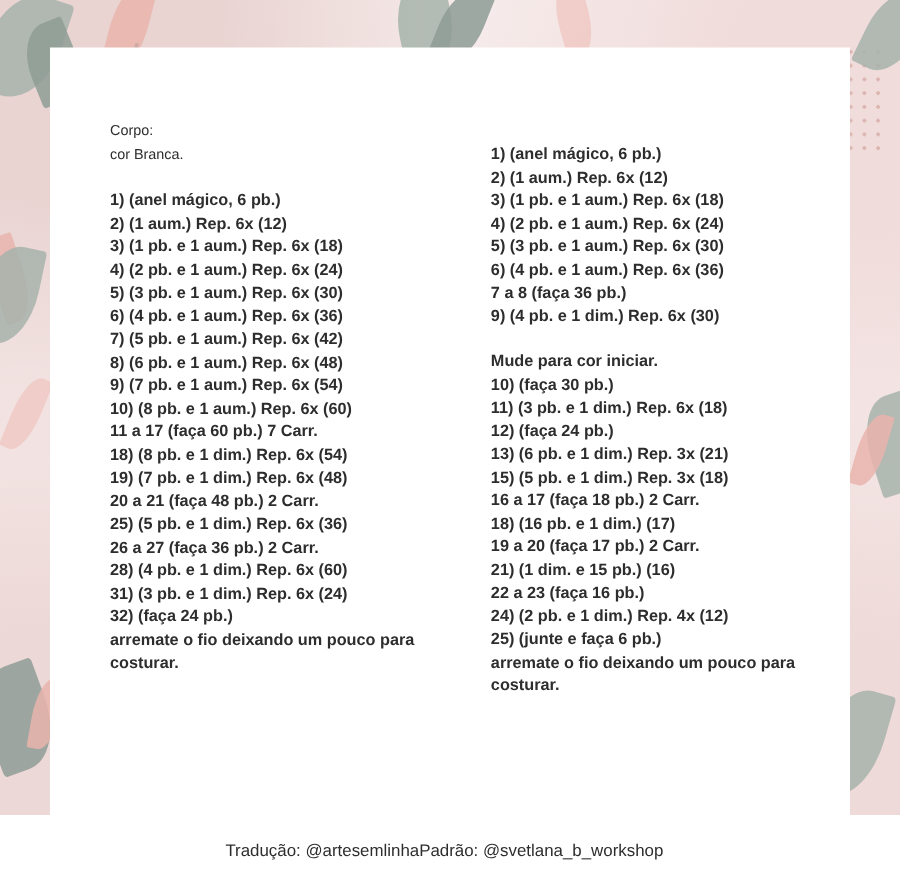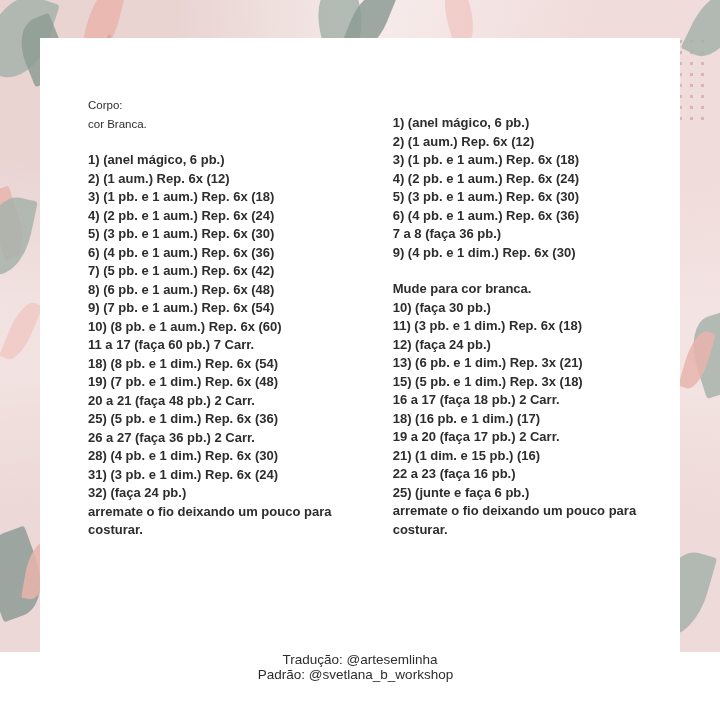--- a/index.html
+++ b/index.html
@@ -91,24 +91,23 @@
   }
   .footer {
     position: absolute;
     left: 0;
     right: 0;
     bottom: 0;
     height: 56px;
     background: #ffffff;
     display: flex;
     align-items: center;
-    justify-content: flex-start;
+    justify-content: center;
     padding: 0 22px;
     box-sizing: border-box;
-    flex-direction: column;
   }
   .footer-text {
     font-size: 13.5px;
     color: #2d2d2d;
   }
   .footer-right { margin-right: 9px; }
 </style>
 </head>
 <body>
 
@@ -161,48 +160,49 @@
         <div class="line">7) (5 pb. e 1 aum.) Rep. 6x (42)</div>
         <div class="line">8) (6 pb. e 1 aum.) Rep. 6x (48)</div>
         <div class="line">9) (7 pb. e 1 aum.) Rep. 6x (54)</div>
         <div class="line">10) (8 pb. e 1 aum.) Rep. 6x (60)</div>
         <div class="line">11 a 17 (faça 60 pb.) 7 Carr.</div>
         <div class="line">18) (8 pb. e 1 dim.) Rep. 6x (54)</div>
         <div class="line">19) (7 pb. e 1 dim.) Rep. 6x (48)</div>
         <div class="line">20 a 21 (faça 48 pb.) 2 Carr.</div>
         <div class="line">25) (5 pb. e 1 dim.) Rep. 6x (36)</div>
         <div class="line">26 a 27 (faça 36 pb.) 2 Carr.</div>
-        <div class="line">28) (4 pb. e 1 dim.) Rep. 6x (30)</div>
+        <div class="line">28) (4 pb. e 1 dim.) Rep. 6x (60)</div>
         <div class="line">31) (3 pb. e 1 dim.) Rep. 6x (24)</div>
         <div class="line">32) (faça 24 pb.)</div>
         <div class="line">arremate o fio deixando um pouco para costurar.</div>
       </div>
 
       <div class="col col-right">
         <div class="blank"></div>
         <div class="line">1) (anel mágico, 6 pb.)</div>
         <div class="line">2) (1 aum.) Rep. 6x (12)</div>
         <div class="line">3) (1 pb. e 1 aum.) Rep. 6x (18)</div>
         <div class="line">4) (2 pb. e 1 aum.) Rep. 6x (24)</div>
         <div class="line">5) (3 pb. e 1 aum.) Rep. 6x (30)</div>
         <div class="line">6) (4 pb. e 1 aum.) Rep. 6x (36)</div>
         <div class="line">7 a 8 (faça 36 pb.)</div>
         <div class="line">9) (4 pb. e 1 dim.) Rep. 6x (30)</div>
         <div class="blank"></div>
-        <div class="line">Mude para cor branca.</div>
+        <div class="line">Mude para cor iniciar.</div>
         <div class="line">10) (faça 30 pb.)</div>
         <div class="line">11) (3 pb. e 1 dim.) Rep. 6x (18)</div>
         <div class="line">12) (faça 24 pb.)</div>
         <div class="line">13) (6 pb. e 1 dim.) Rep. 3x (21)</div>
         <div class="line">15) (5 pb. e 1 dim.) Rep. 3x (18)</div>
         <div class="line">16 a 17 (faça 18 pb.) 2 Carr.</div>
         <div class="line">18) (16 pb. e 1 dim.) (17)</div>
         <div class="line">19 a 20 (faça 17 pb.) 2 Carr.</div>
         <div class="line">21) (1 dim. e 15 pb.) (16)</div>
         <div class="line">22 a 23 (faça 16 pb.)</div>
+        <div class="line">24) (2 pb. e 1 dim.) Rep. 4x (12)</div>
         <div class="line">25) (junte e faça 6 pb.)</div>
         <div class="line">arremate o fio deixando um pouco para costurar.</div>
       </div>
 
     </div>
   </div>
 
   <div class="footer">
     <div class="footer-text">Tradução: @artesemlinha</div>
     <div class="footer-text footer-right">Padrão: @svetlana_b_workshop</div>

